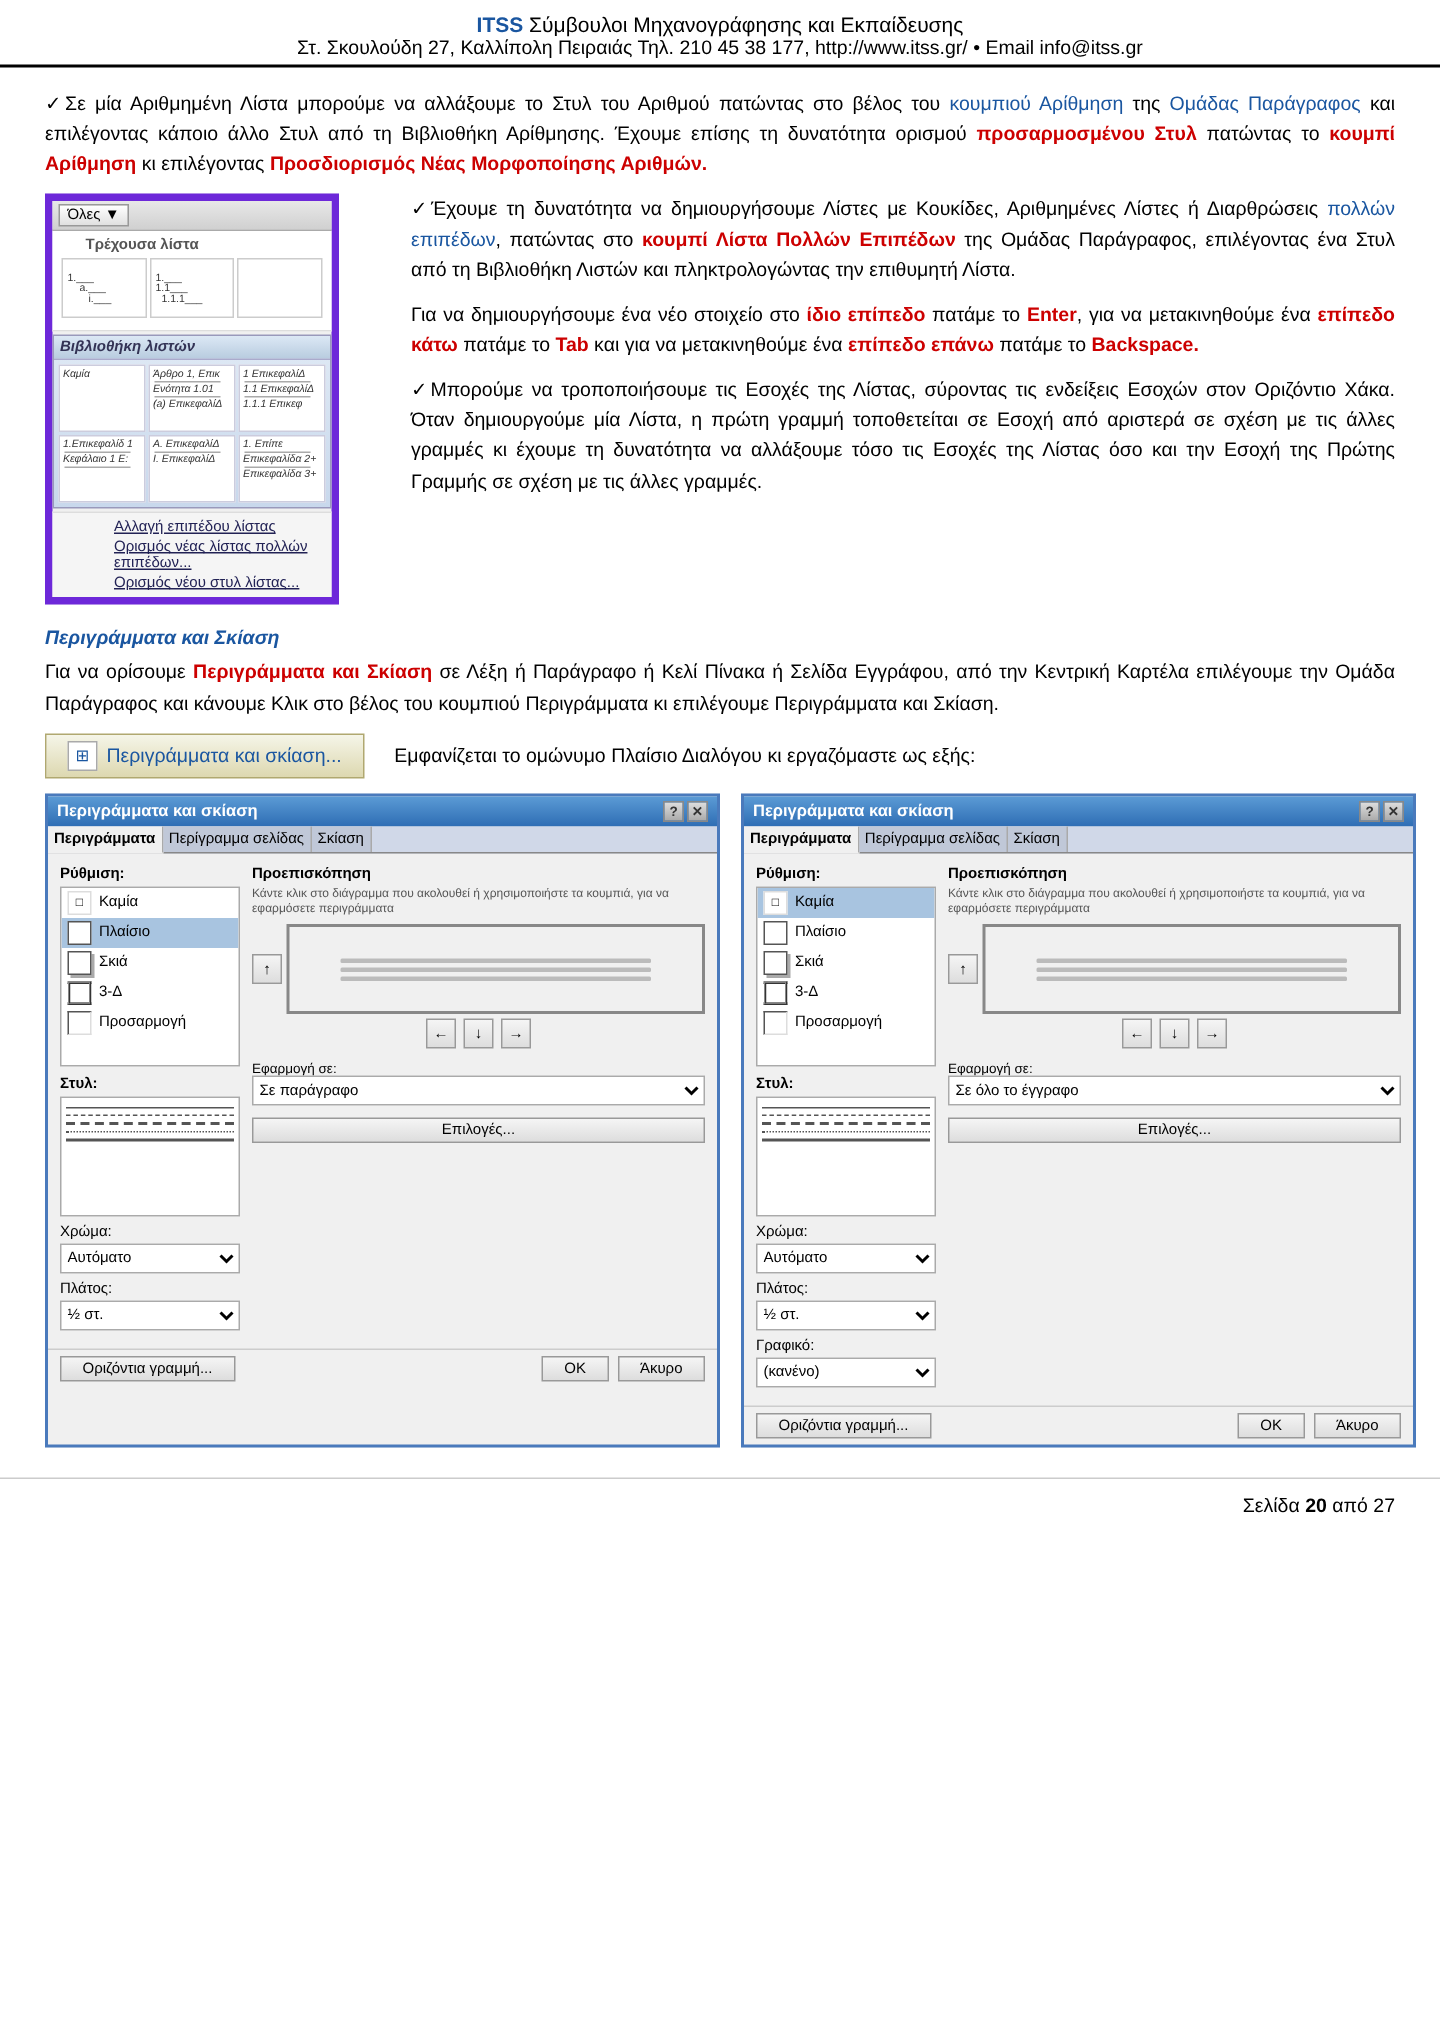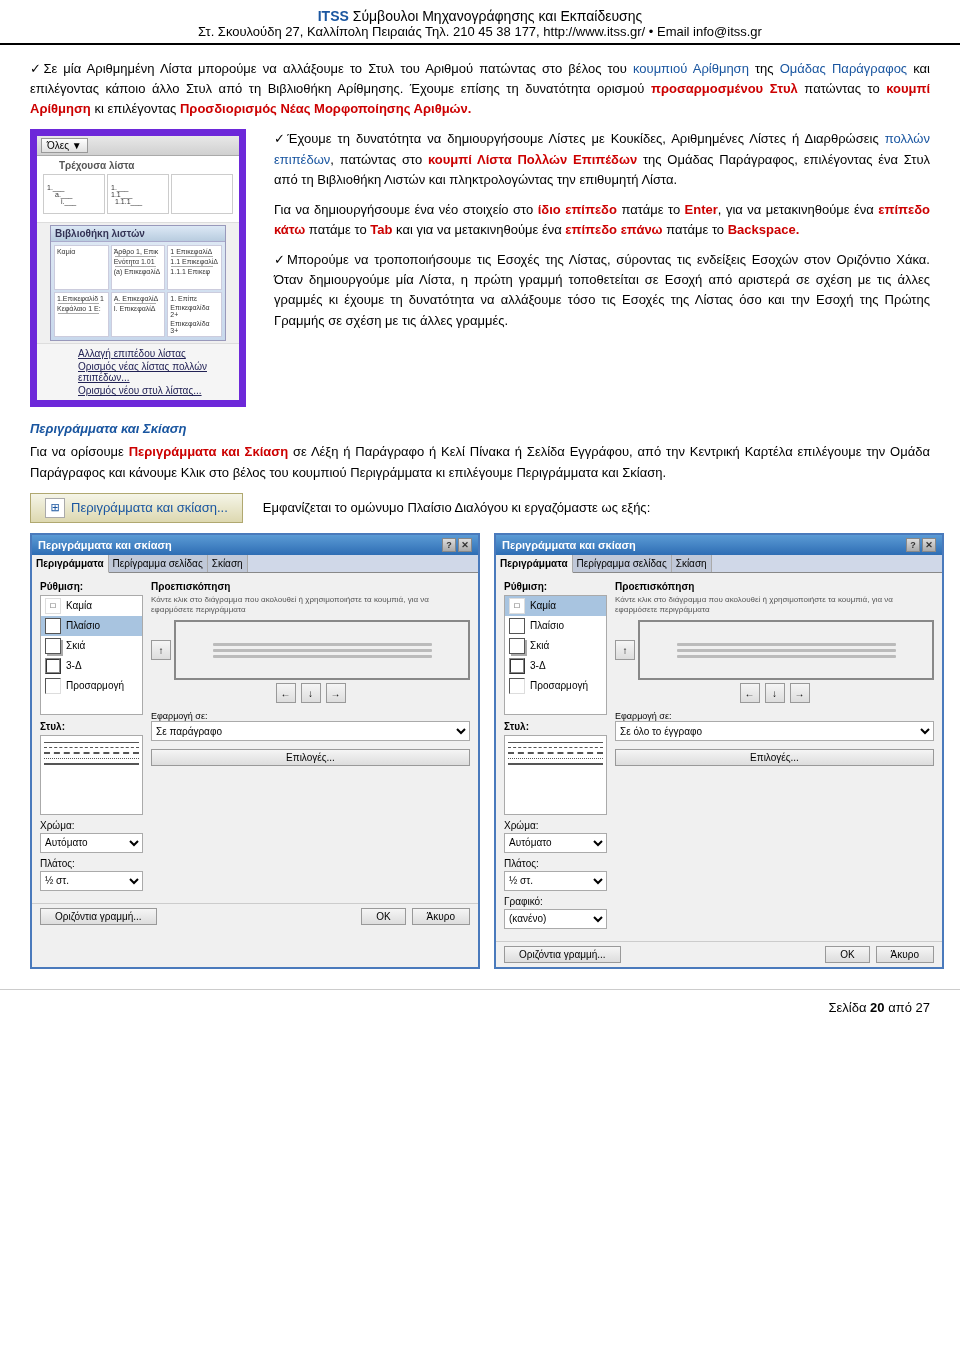--- a/index.html
+++ b/index.html
@@ -58,24 +58,24 @@
       flex-shrink: 0;
     }
     .right-panel {
       flex: 1;
       line-height: 1.55;
       text-align: justify;
     }
 
     
     .word-panel {
-      border: 7px solid #6d28d9;
+      border: 5px solid #6d28d9;
       background: #f0f0f0;
       font-size: 11px;
-      width: 216px;
+      width: 196px;
     }
     .word-panel-toolbar {
       background: linear-gradient(to bottom, #e8e8e8, #d0d0d0);
       border-bottom: 1px solid #aaa;
       padding: 2px 4px;
       display: flex;
       gap: 4px;
       align-items: center;
     }
     .wp-btn {
@@ -115,21 +115,22 @@
       font-size: 8px;
       cursor: pointer;
     }
     .list-num-line {
       font-size: 7px;
       color: #333;
     }
     .lib-section {
       background: linear-gradient(to bottom, #e0eaf5, #c8d8ec);
       border: 1px solid #99b;
-      margin: 2px 13px;
+      margin: 2px 0;
+      font-style: italic;
     }
     .lib-section-title {
       font-size: 10px;
       font-weight: bold;
       color: #335;
       padding: 2px 4px;
       background: linear-gradient(to bottom, #dce8f5, #b8ccdf);
       border-bottom: 1px solid #aac;
     }
     .lib-items-grid {
@@ -268,21 +269,21 @@
       border-bottom: 1px solid #f0f0f0;
       font-weight: bold;
       margin-bottom: -1px;
     }
     .dialog-body {
       padding: 8px;
       display: flex;
       gap: 8px;
     }
     .dialog-left {
-      width: 103px;
+      width: 120px;
       flex-shrink: 0;
     }
     .dialog-right {
       flex: 1;
     }
     .dlg-label {
       font-size: 10px;
       margin-bottom: 3px;
       font-weight: bold;
     }

